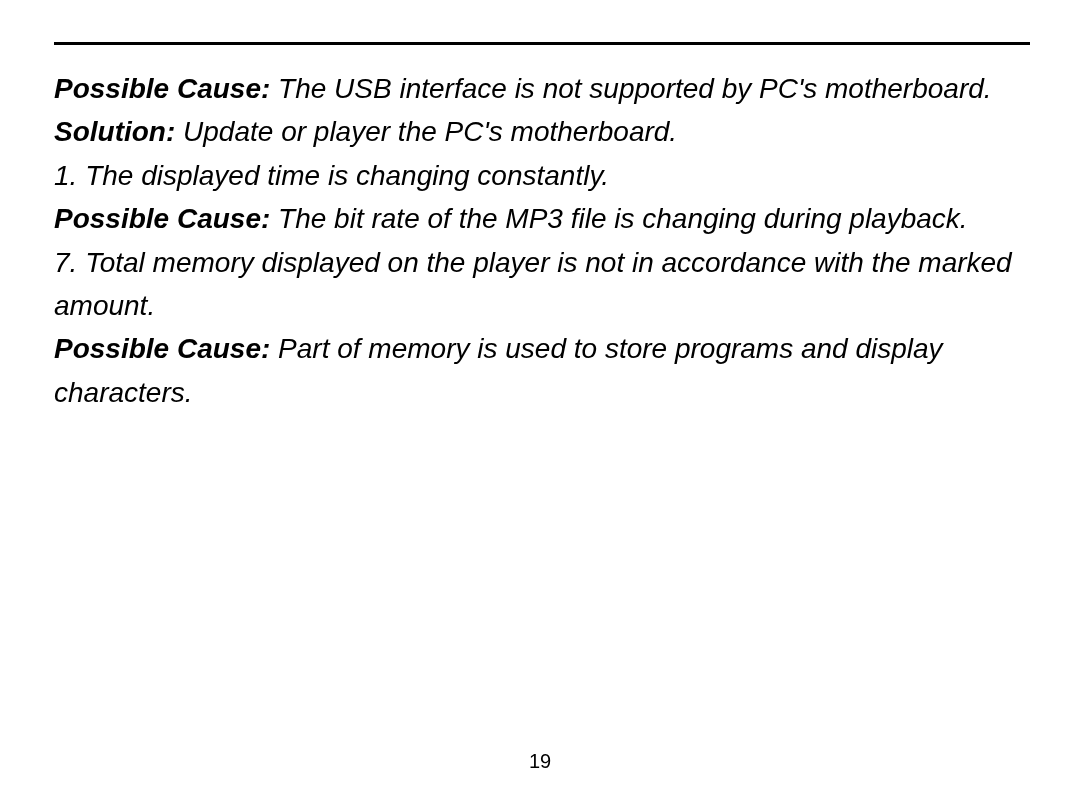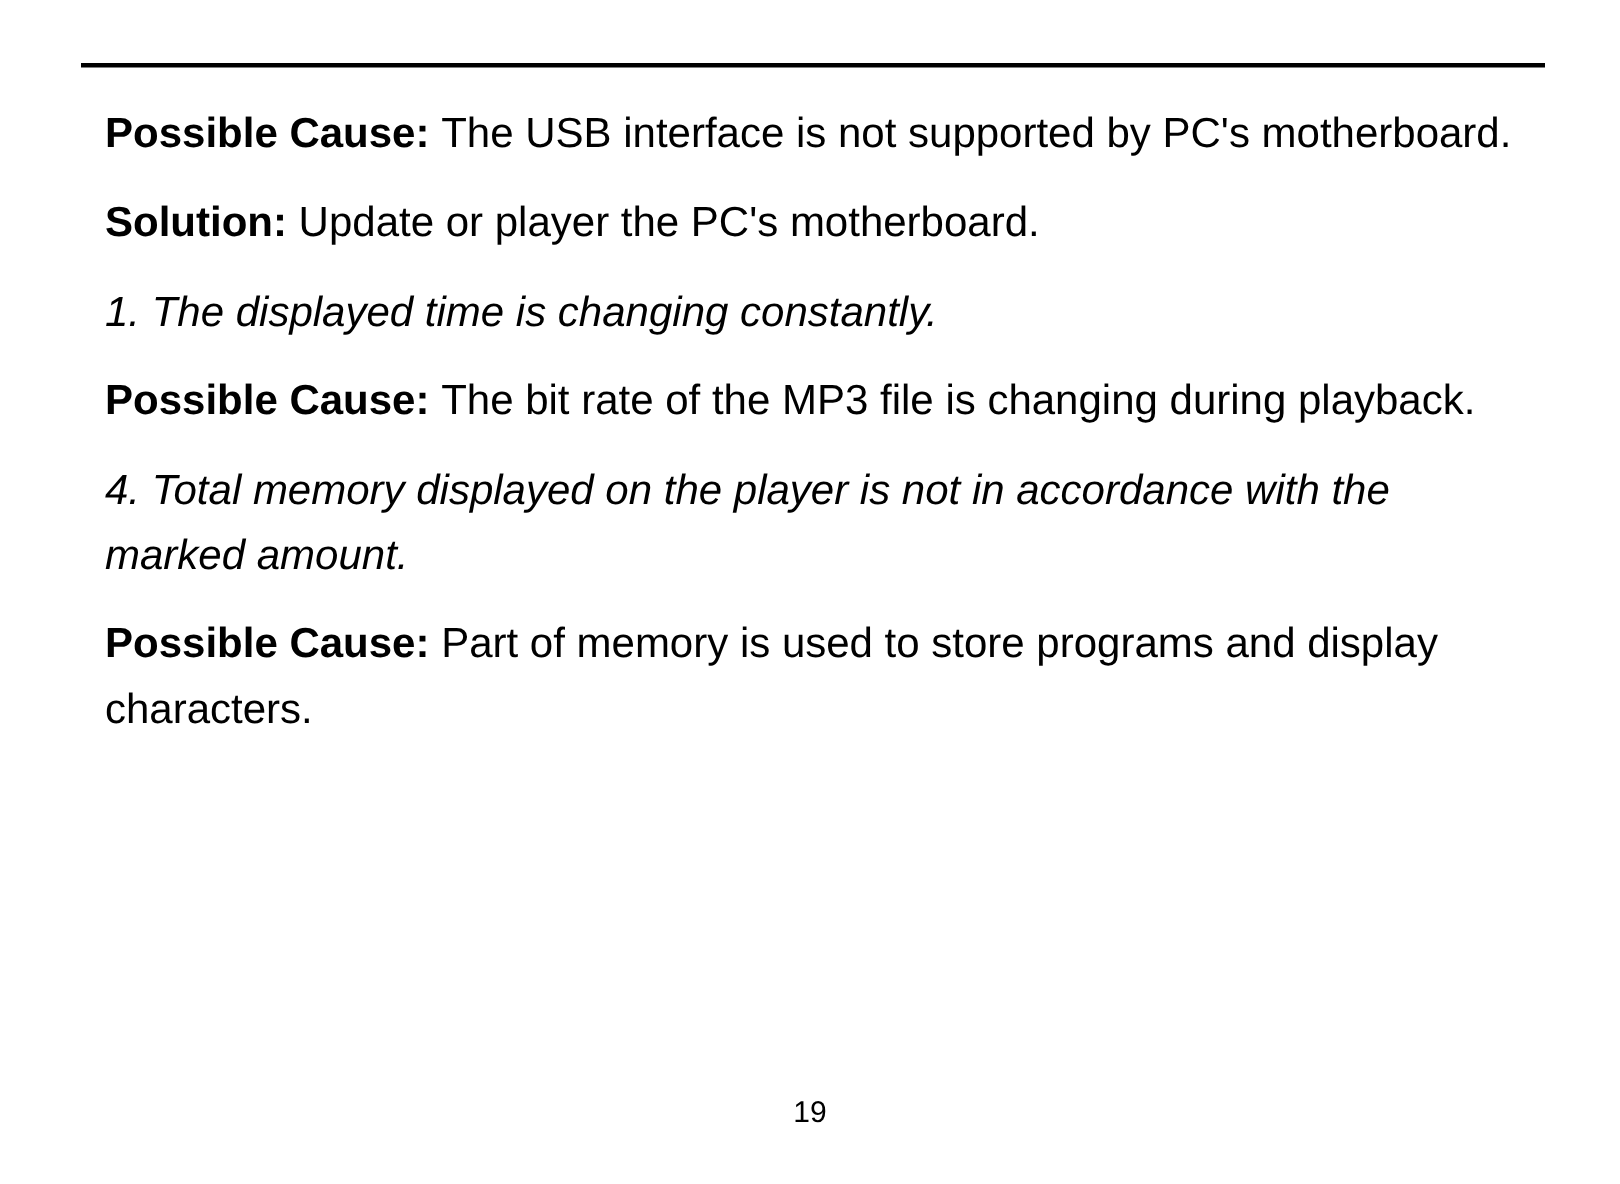--- a/index.html
+++ b/index.html
@@ -19,31 +19,32 @@
     .top-rule {
       border: none;
       border-top: 3px solid #000;
       margin-bottom: 22px;
     }
     .content {
       font-size: 28px;
       line-height: 1.55;
     }
     .content p {
-      margin: 16px;
+      margin: 0;
+      font-style: italic;
     }
     .bold-label {
       font-weight: bold;
     }
     .italic-heading {
       font-style: italic;
     }
     .page-number {
       position: absolute;
-      bottom: 35px;
+      bottom: 16px;
       left: 50%;
       transform: translateX(-50%);
       font-size: 20px;
     }
   </style>
 </head>
 <body>
 
 <hr class="top-rule">
 
@@ -60,21 +61,21 @@
   <p class="italic-heading">1. The displayed time is changing constantly.</p>
 
   <p>
     <span class="bold-label">Possible Cause: </span><span>The bit rate of the MP3 file is changing during playback.</span>
   </p>
 
 
 
 
 
-  <p class="italic-heading">4. Total memory displayed on the player is not in accordance with the marked amount.</p>
+  <p class="italic-heading">7. Total memory displayed on the player is not in accordance with the marked amount.</p>
 
   <p>
     <span class="bold-label">Possible Cause: </span><span>Part of memory is used to store programs and display characters.</span>
   </p>
 
 </div>
 
 <div class="page-number">19</div>
 
 </body></html>

